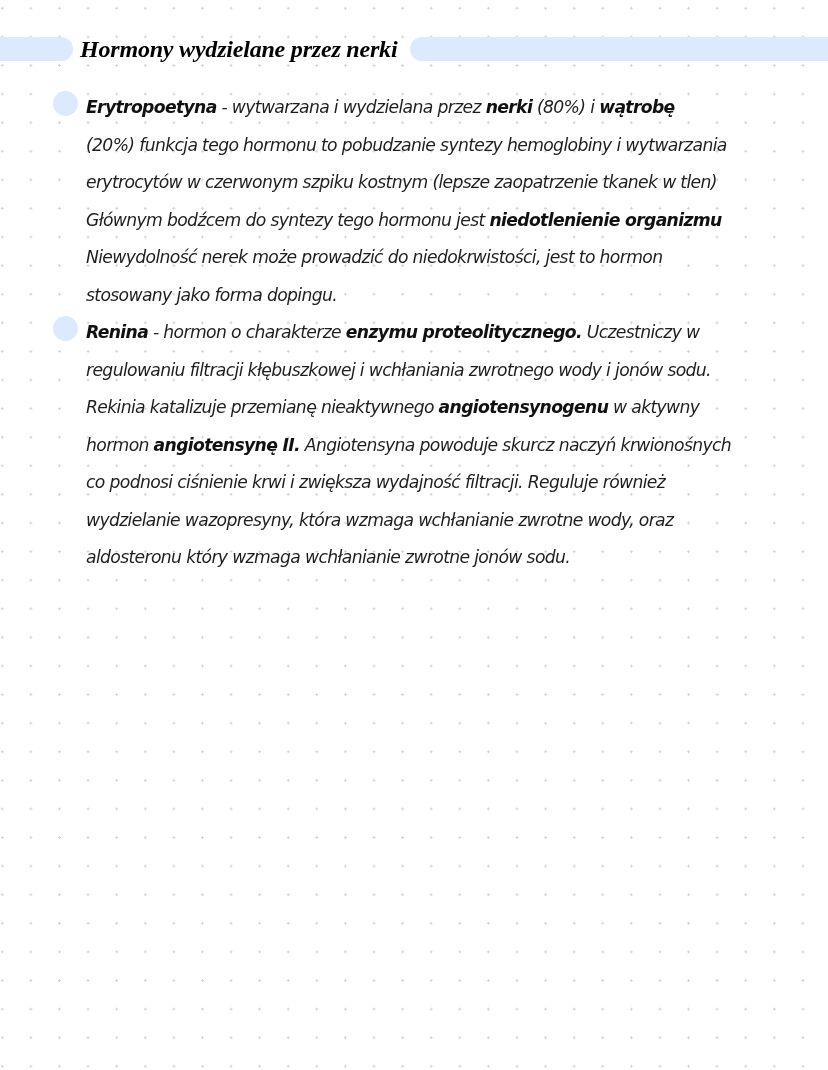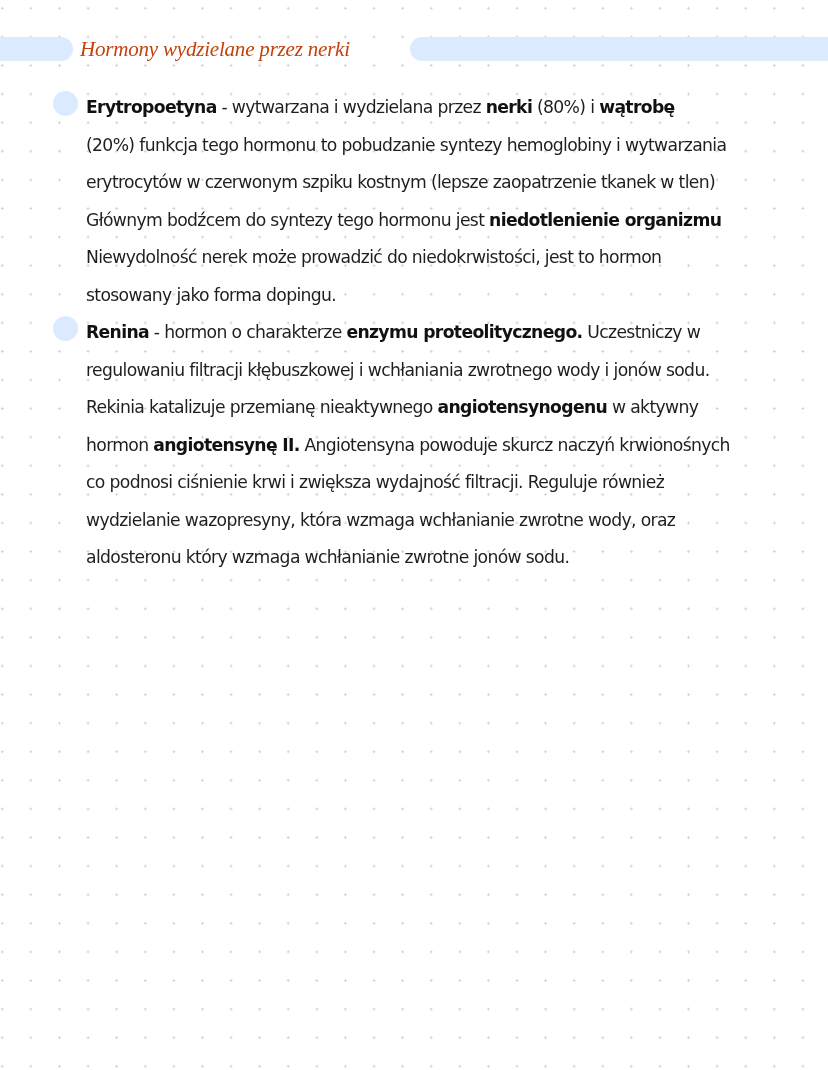--- a/index.html
+++ b/index.html
@@ -27,33 +27,33 @@
       left: 410px; top: 37px;
       right: 0; height: 24px;
       background: #dbeafe;
       border-radius: 12px 0 0 12px;
     }
     .header-title {
       position: absolute;
       left: 80px; top: 35px;
       font-family: "Liberation Serif", serif;
       font-style: italic;
-      font-weight: normal;
-      font-size: 21px;
+      font-weight: bold;
+      font-size: 24px;
       letter-spacing: -0.2px;
-      color: #c2410c;
+      color: #000000;
       line-height: 28px;
       white-space: nowrap;
     }
     .content {
       position: absolute;
       left: 86px; top: 88px;
       width: 730px;
     }
-    .entry { position: relative; }
+    .entry { position: relative; font-style: italic; }
     .bullet {
       position: absolute;
       left: -33px; top: 3px;
       width: 25px; height: 25px;
       border-radius: 50%;
       background: #dbeafe;
     }
     .line {
       font-family: "DejaVu Sans", sans-serif;
       font-size: 18.5px;

